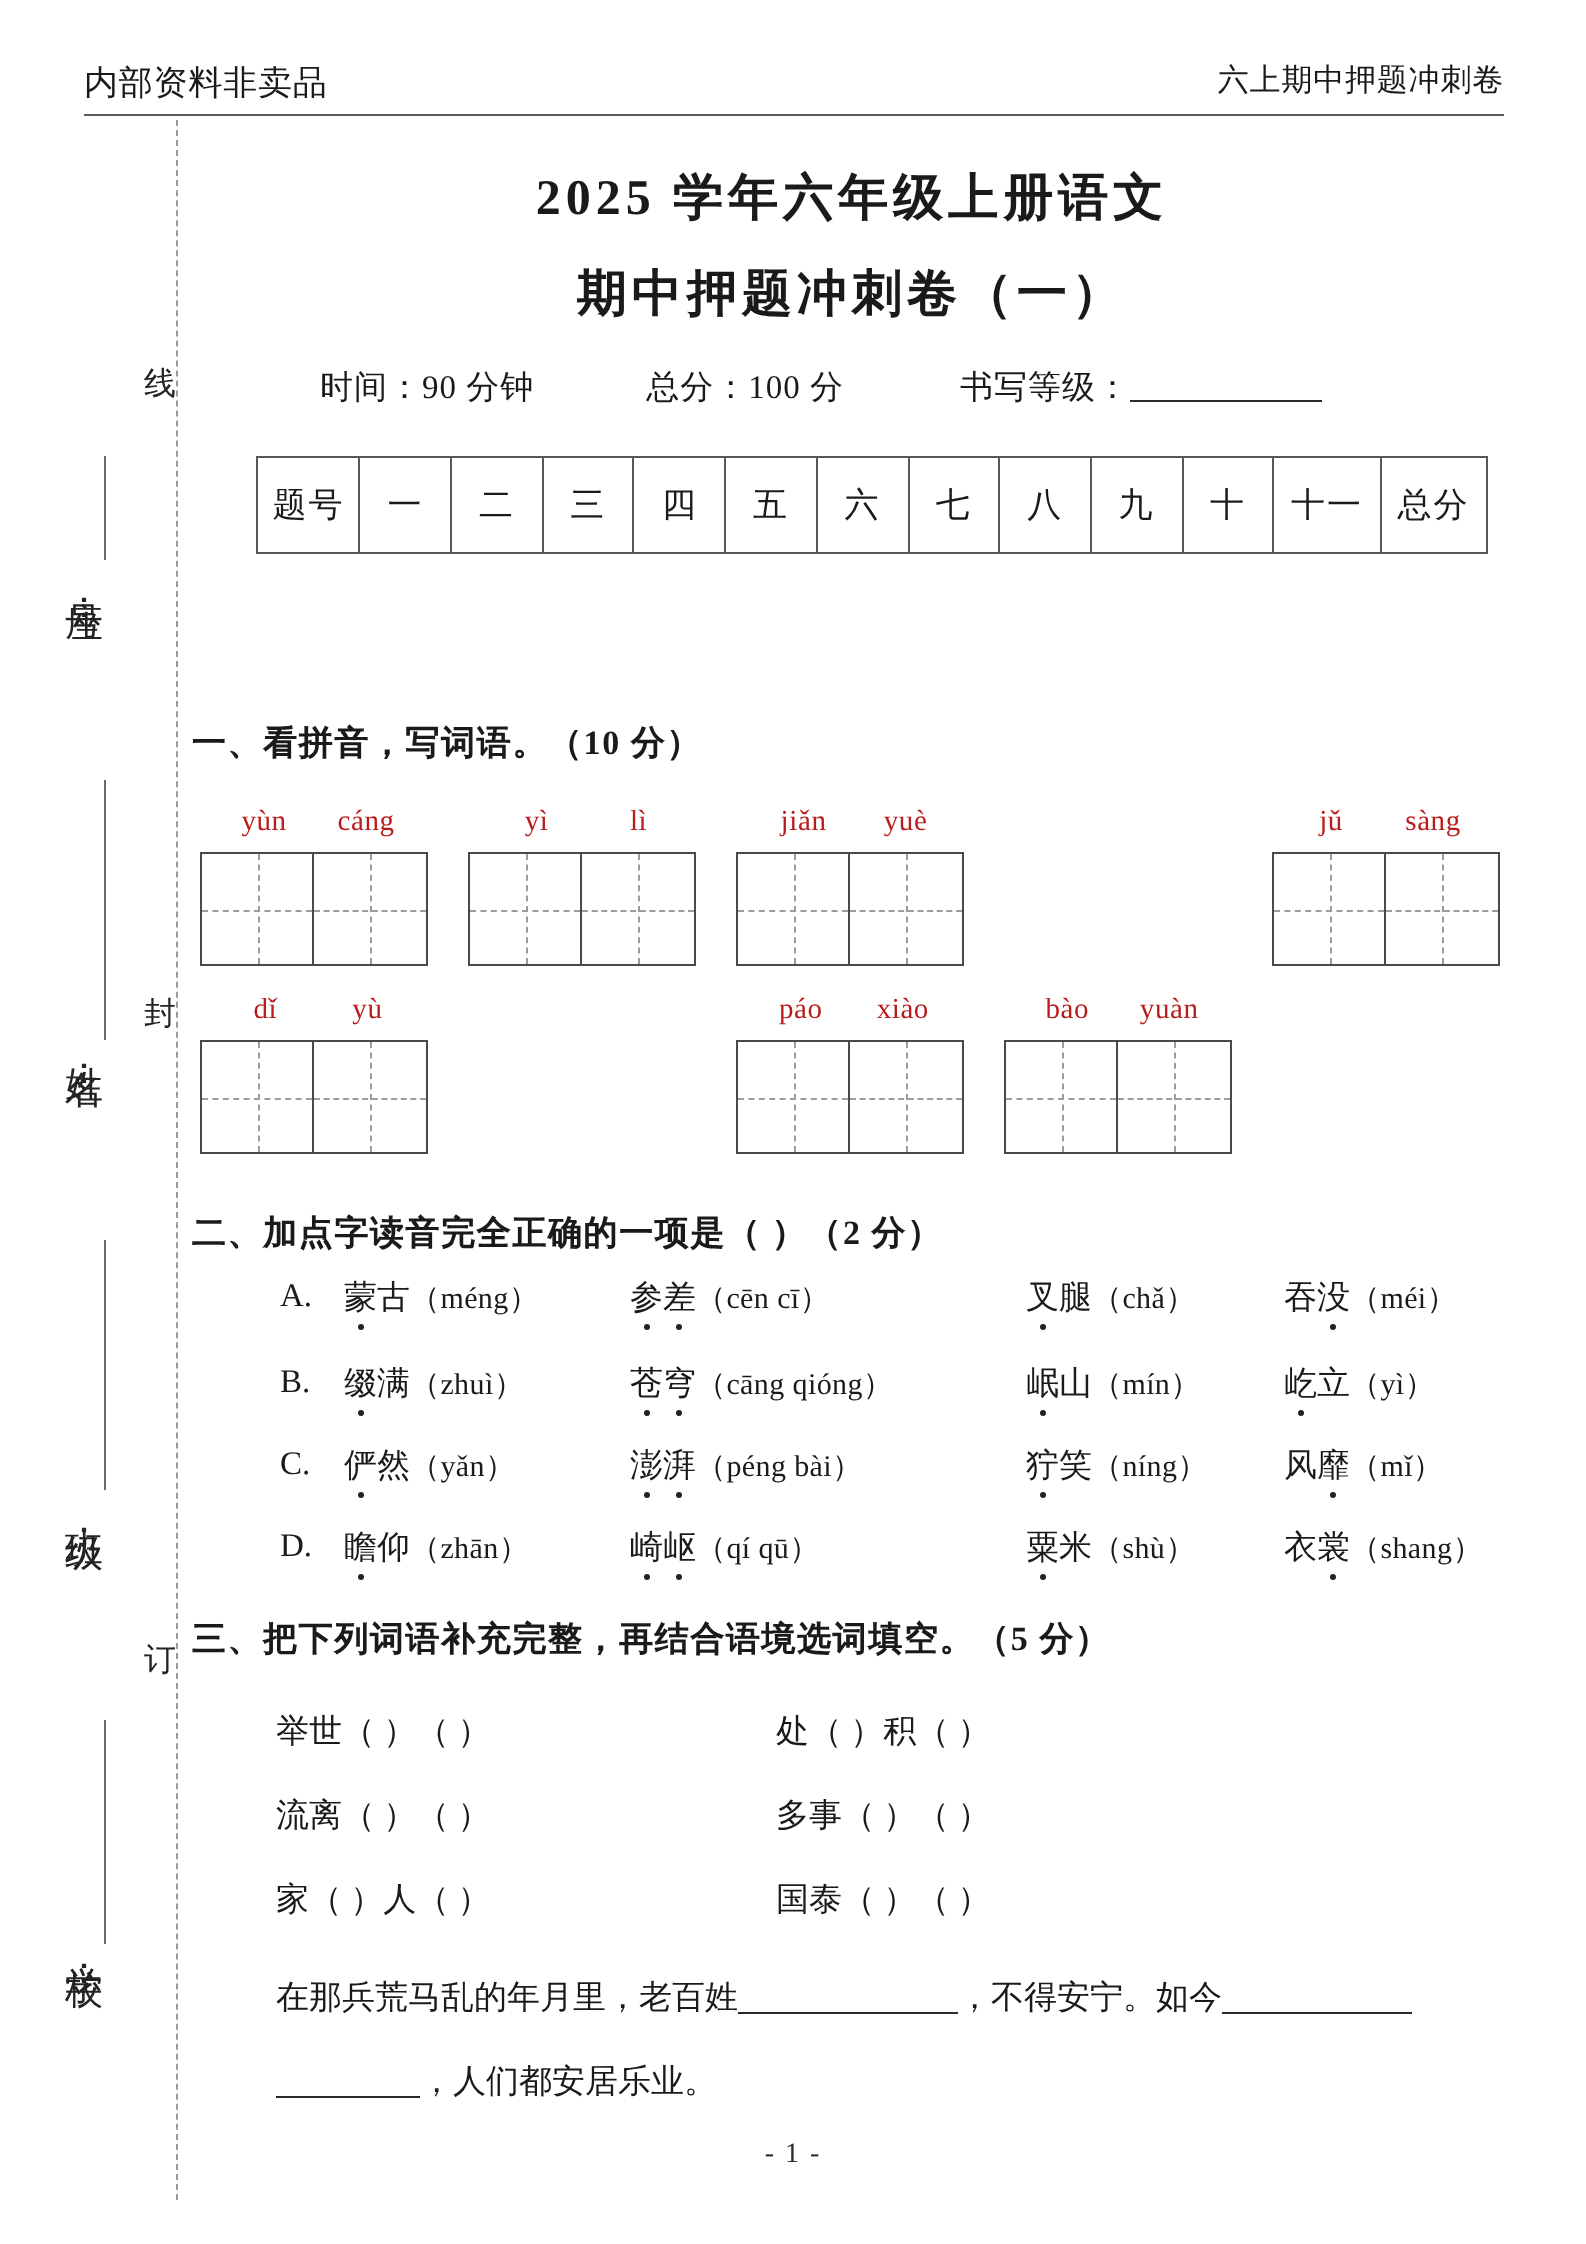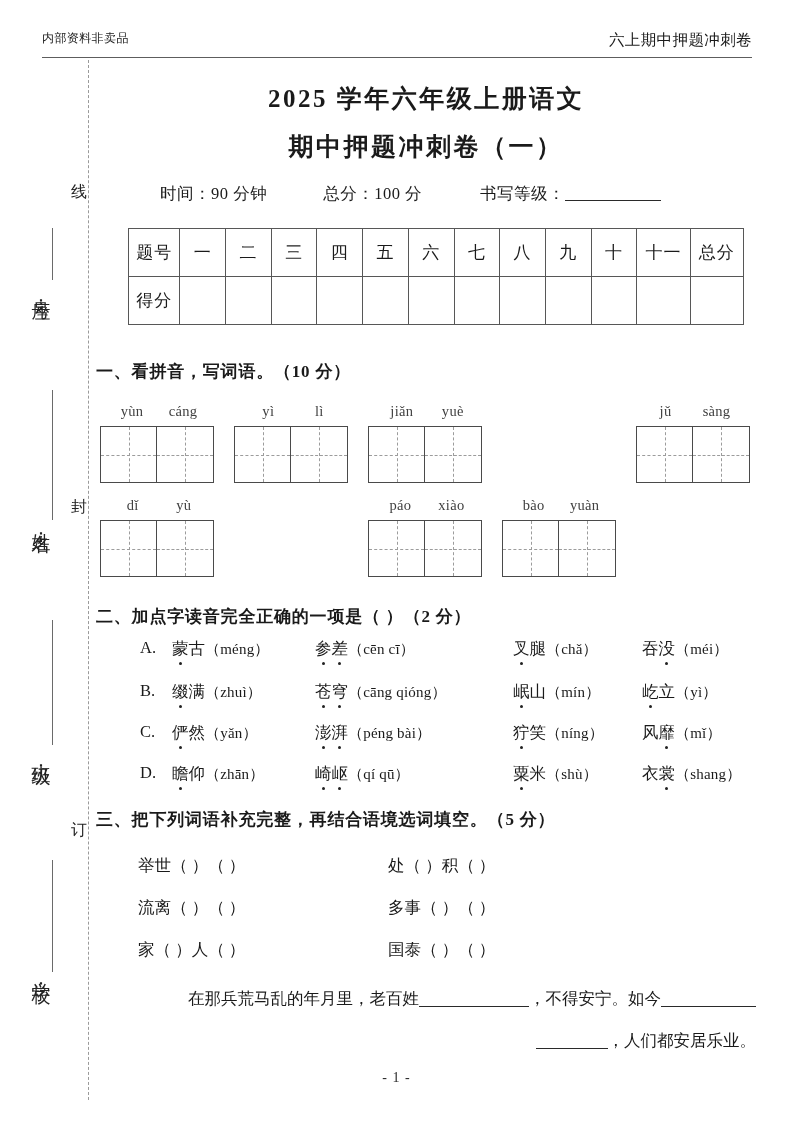--- a/index.html
+++ b/index.html
@@ -21,21 +21,21 @@
     position: absolute;
     left: 42px;
     top: 30px;
     width: 710px;
     height: 28px;
   }
   .page-header .hdr-left {
     position: absolute;
     left: 0;
     top: 0;
-    font-size: 12px;
+    font-size: 17px;
     letter-spacing: 0.4px;
   }
   .page-header .hdr-right {
     position: absolute;
     right: 0;
     top: 0;
     font-size: 15.5px;
     letter-spacing: 0.4px;
   }
   .header-rule {
@@ -156,21 +156,21 @@
     height: 92px;
   }
   .tz-group {
     position: absolute;
     width: 118px;
   }
   .tz-pinyin {
     height: 24px;
     font-size: 14.5px;
     font-family: "Liberation Serif", "DejaVu Serif", serif;
-    color: #404040;
+    color: #b91c1c;
     display: flex;
     justify-content: space-around;
     align-items: flex-end;
     padding: 0 8px;
     box-sizing: border-box;
     letter-spacing: 0.3px;
   }
   .tz-boxes {
     display: flex;
     margin-top: 6px;
@@ -245,21 +245,20 @@
   .idiom-left { position: absolute; left: 0; top: 0; }
   .idiom-right { position: absolute; left: 250px; top: 0; }
 
   
   .ctx-line {
     position: absolute;
     left: 138px;
     width: 618px;
     font-size: 16.5px;
     white-space: nowrap;
-    text-align: right;
   }
   .fill-ul {
     display: inline-block;
     border-bottom: 1.2px solid #2a2a2a;
     height: 16px;
     vertical-align: -3px;
   }
   .fill-w1 { width: 110px; }
   .fill-w2 { width: 95px; }
   .fill-w3 { width: 72px; }
@@ -321,35 +320,20 @@
       <td class="num-col">四</td>
       <td class="num-col">五</td>
       <td class="num-col">六</td>
       <td class="num-col">七</td>
       <td class="num-col">八</td>
       <td class="num-col">九</td>
       <td class="num-col">十</td>
       <td class="wide-col">十一</td>
       <td class="wide-col">总分</td>
     </tr>
-    <tr>
-      <td class="label-col">得分</td>
-      <td class="num-col"></td>
-      <td class="num-col"></td>
-      <td class="num-col"></td>
-      <td class="num-col"></td>
-      <td class="num-col"></td>
-      <td class="num-col"></td>
-      <td class="num-col"></td>
-      <td class="num-col"></td>
-      <td class="num-col"></td>
-      <td class="num-col"></td>
-      <td class="wide-col"></td>
-      <td class="wide-col"></td>
-    </tr>
   </tbody>
 </table>
 
 <div class="sec-title" style="top: 360px;">一、看拼音，写词语。（10 分）</div>
 
 <div class="tz-row" style="top: 396px;">
   <div class="tz-group" style="left: 0px;">
     <div class="tz-pinyin">
       <span>yùn</span>
       <span>cáng</span>

